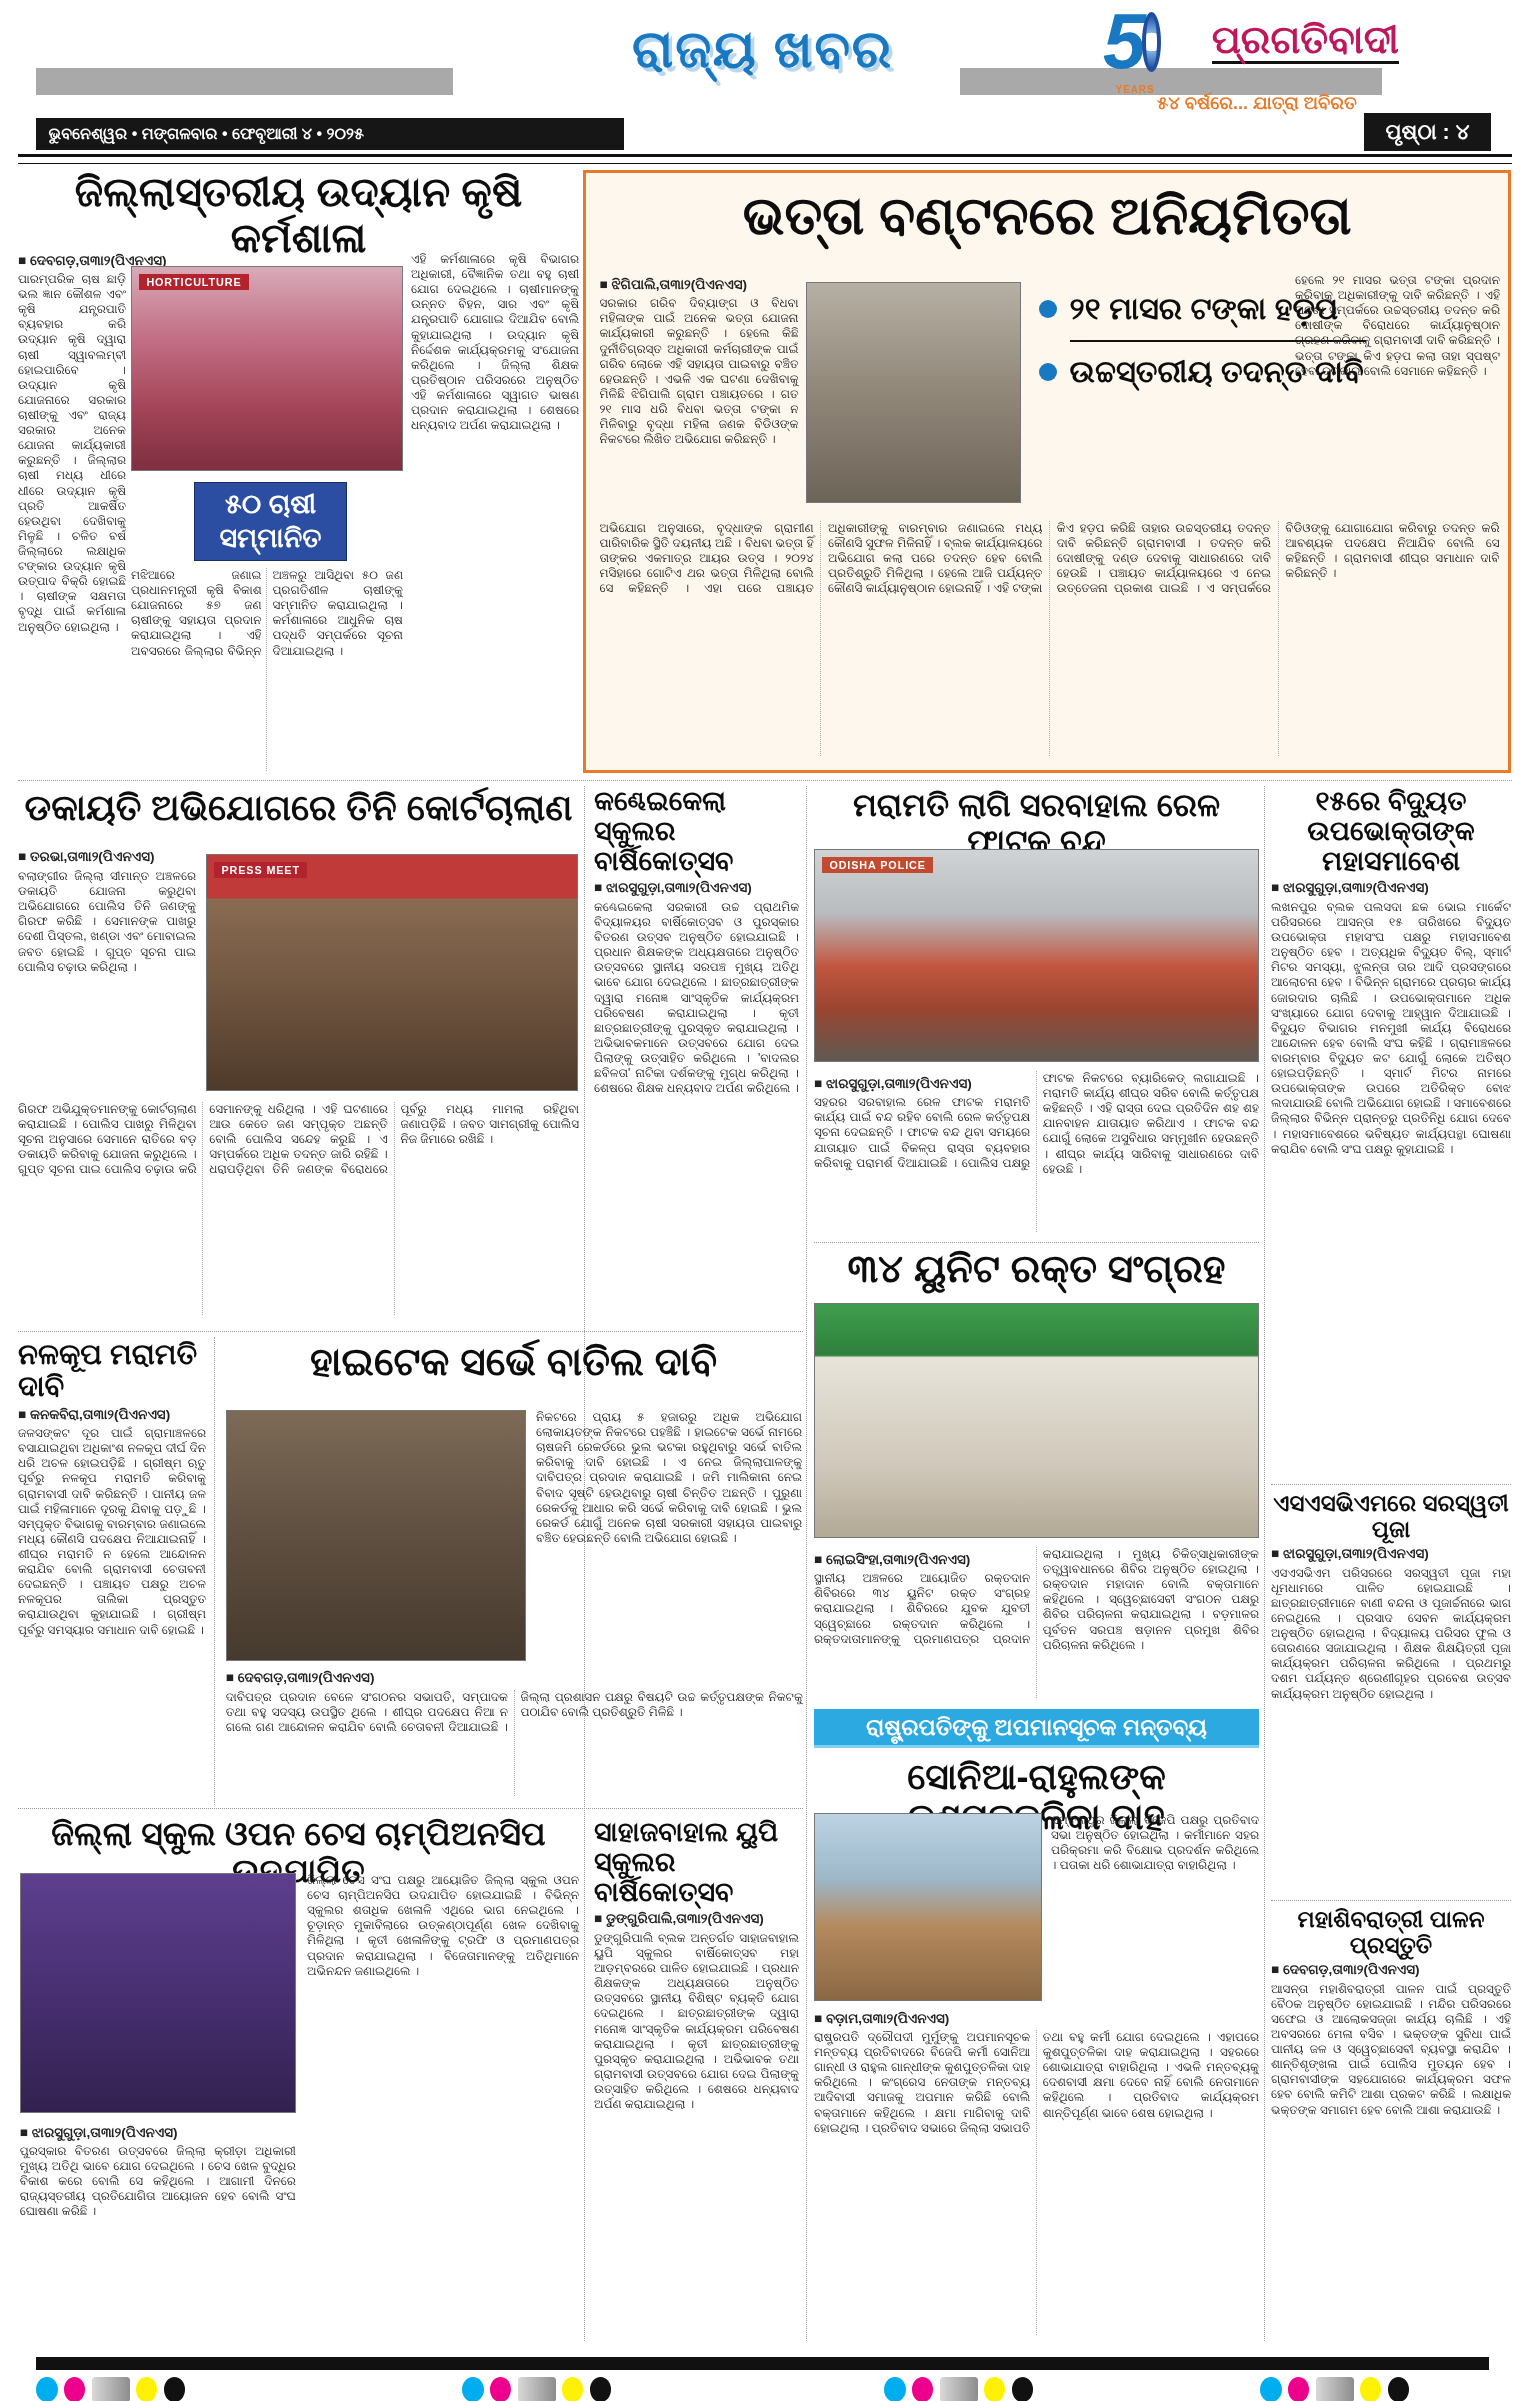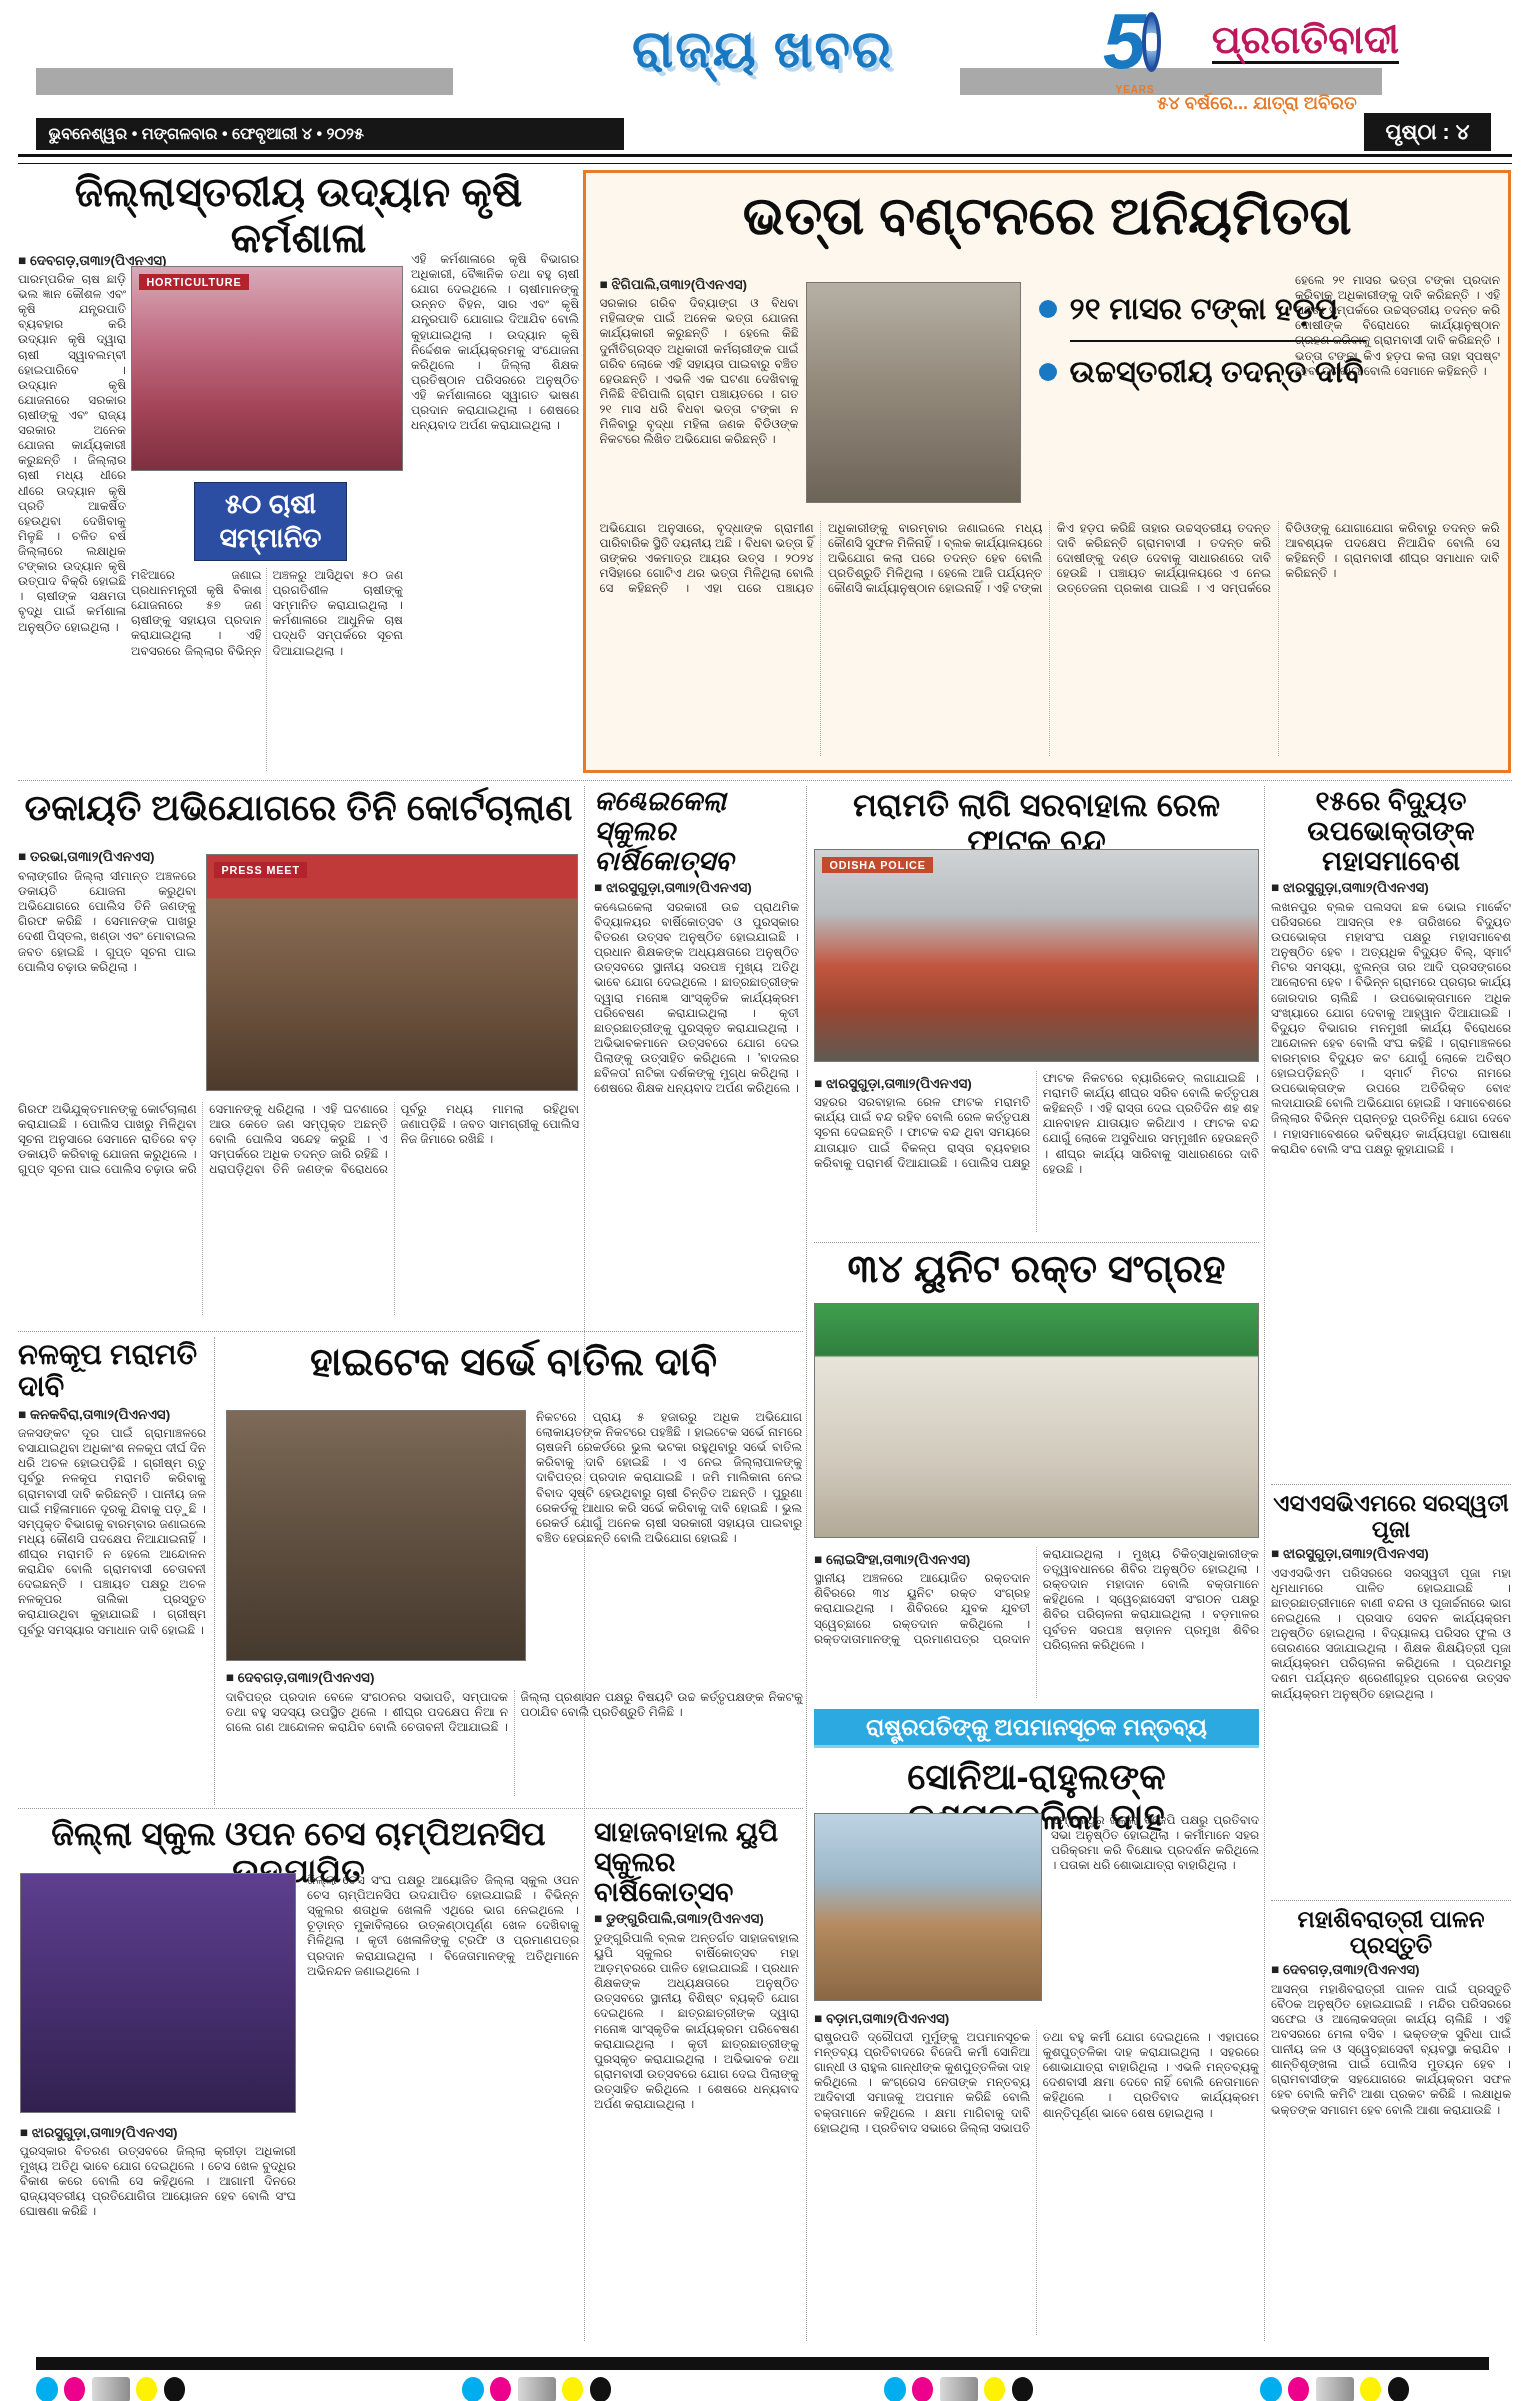--- a/index.html
+++ b/index.html
@@ -137,21 +137,21 @@
     <div class="hl hl-md abs" style="left:0;top:1.8px;width:561px;">ଡକାୟତି ଅଭିଯୋଗରେ ତିନି କୋର୍ଟଚାଲାଣ</div>
     <div class="byline abs" style="left:0;top:59px;">■ ତରଭା,ତା୩ା୨(ପିଏନଏସ)</div>
     <div class="body-txt abs" style="left:0;top:83px;width:178px;height:222px;">ବଲାଙ୍ଗୀର ଜିଲ୍ଲା ସୀମାନ୍ତ ଅଞ୍ଚଳରେ ଡକାୟତି ଯୋଜନା କରୁଥିବା ଅଭିଯୋଗରେ ପୋଲିସ ତିନି ଜଣଙ୍କୁ ଗିରଫ କରିଛି । ସେମାନଙ୍କ ପାଖରୁ ଦେଶୀ ପିସ୍ତଲ, ଖଣ୍ଡା ଏବଂ ମୋବାଇଲ ଜବତ ହୋଇଛି । ଗୁପ୍ତ ସୂଚନା ପାଇ ପୋଲିସ ଚଢ଼ାଉ କରିଥିଲା ।</div>
     <div class="photo ph-press" style="left:188px;top:68px;width:372px;height:237px;">
       <span class="photo-label">PRESS MEET</span>
     </div>
     <div class="body-txt cols3 abs" style="left:0;top:316px;width:561px;height:213px;">ଗିରଫ ଅଭିଯୁକ୍ତମାନଙ୍କୁ କୋର୍ଟଚାଲାଣ କରାଯାଇଛି । ପୋଲିସ ପାଖରୁ ମିଳିଥିବା ସୂଚନା ଅନୁସାରେ ସେମାନେ ରାତିରେ ବଡ଼ ଡକାୟତି କରିବାକୁ ଯୋଜନା କରୁଥିଲେ । ଗୁପ୍ତ ସୂଚନା ପାଇ ପୋଲିସ ଚଢ଼ାଉ କରି ସେମାନଙ୍କୁ ଧରିଥିଲା । ଏହି ଘଟଣାରେ ଆଉ କେତେ ଜଣ ସମ୍ପୃକ୍ତ ଅଛନ୍ତି ବୋଲି ପୋଲିସ ସନ୍ଦେହ କରୁଛି । ଏ ସମ୍ପର୍କରେ ଅଧିକ ତଦନ୍ତ ଜାରି ରହିଛି । ଧରାପଡ଼ିଥିବା ତିନି ଜଣଙ୍କ ବିରୋଧରେ ପୂର୍ବରୁ ମଧ୍ୟ ମାମଲା ରହିଥିବା ଜଣାପଡ଼ିଛି । ଜବତ ସାମଗ୍ରୀକୁ ପୋଲିସ ନିଜ ଜିମାରେ ରଖିଛି ।</div>
   </section>
 
   <section class="art" style="left:594px;top:786px;width:205px;height:538px;">
-    <div class="hl hl-sm" style="text-align:left;font-style:italic;">କଣ୍ଢେଇକେଲା ସ୍କୁଲର ବାର୍ଷିକୋତ୍ସବ</div>
+    <div class="hl hl-sm" style="text-align:left;">କଣ୍ଢେଇକେଲା ସ୍କୁଲର ବାର୍ଷିକୋତ୍ସବ</div>
     <div class="byline">■ ଝାରସୁଗୁଡ଼ା,ତା୩ା୨(ପିଏନଏସ)</div>
     <div class="body-txt" style="height:422px;">କଣ୍ଢେଇକେଲା ସରକାରୀ ଉଚ୍ଚ ପ୍ରାଥମିକ ବିଦ୍ୟାଳୟର ବାର୍ଷିକୋତ୍ସବ ଓ ପୁରସ୍କାର ବିତରଣ ଉତ୍ସବ ଅନୁଷ୍ଠିତ ହୋଇଯାଇଛି । ପ୍ରଧାନ ଶିକ୍ଷକଙ୍କ ଅଧ୍ୟକ୍ଷତାରେ ଅନୁଷ୍ଠିତ ଉତ୍ସବରେ ସ୍ଥାନୀୟ ସରପଞ୍ଚ ମୁଖ୍ୟ ଅତିଥି ଭାବେ ଯୋଗ ଦେଇଥିଲେ । ଛାତ୍ରଛାତ୍ରୀଙ୍କ ଦ୍ୱାରା ମନୋଜ୍ଞ ସାଂସ୍କୃତିକ କାର୍ଯ୍ୟକ୍ରମ ପରିବେଷଣ କରାଯାଇଥିଲା । କୃତୀ ଛାତ୍ରଛାତ୍ରୀଙ୍କୁ ପୁରସ୍କୃତ କରାଯାଇଥିଲା । ଅଭିଭାବକମାନେ ଉତ୍ସବରେ ଯୋଗ ଦେଇ ପିଲାଙ୍କୁ ଉତ୍ସାହିତ କରିଥିଲେ । 'ବାଦଲର ଛବିଳତା' ନାଟିକା ଦର୍ଶକଙ୍କୁ ମୁଗ୍ଧ କରିଥିଲା । ଶେଷରେ ଶିକ୍ଷକ ଧନ୍ୟବାଦ ଅର୍ପଣ କରିଥିଲେ ।</div>
   </section>
 
   <section class="art" style="left:814px;top:786px;width:445px;height:453px;">
     <div class="hl abs" style="left:0;top:1.8px;width:445px;font-size:32px;">ମରାମତି ଲାଗି ସରବାହାଲ ରେଳ ଫାଟକ ବନ୍ଦ</div>
     <div class="photo ph-rail" style="left:0;top:63px;width:445px;height:213px;">
       <span class="photo-label" style="background:#c24a2e;">ODISHA POLICE</span>
     </div>
     <div class="abs body-txt cols2" style="left:0;top:285px;width:445px;height:161px;">

